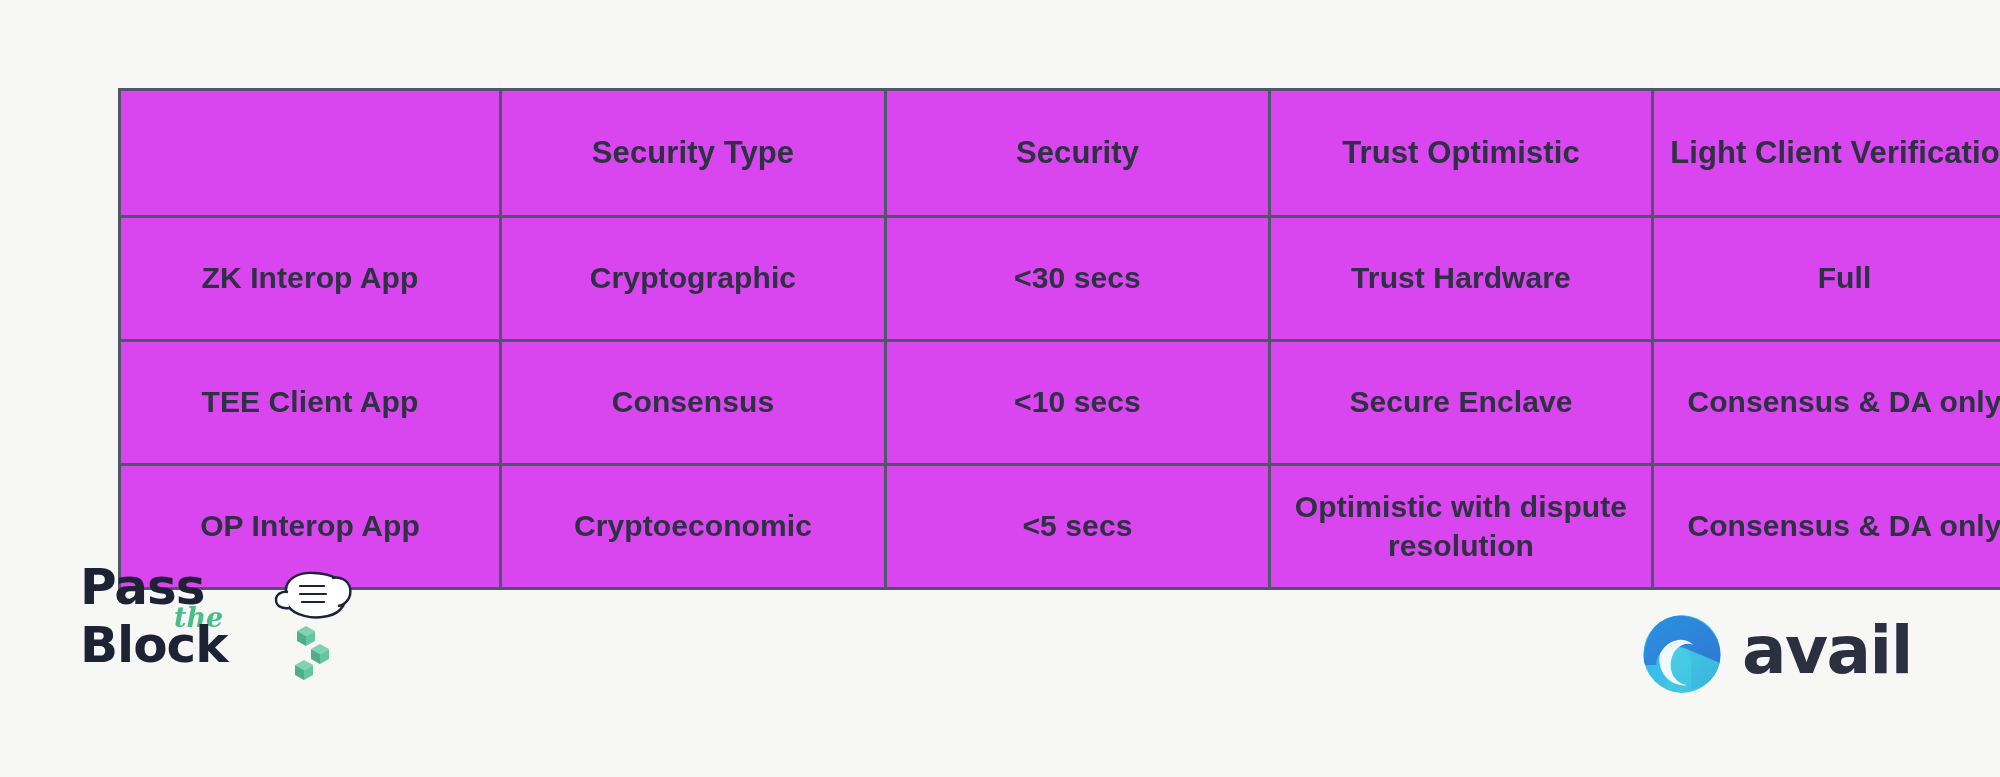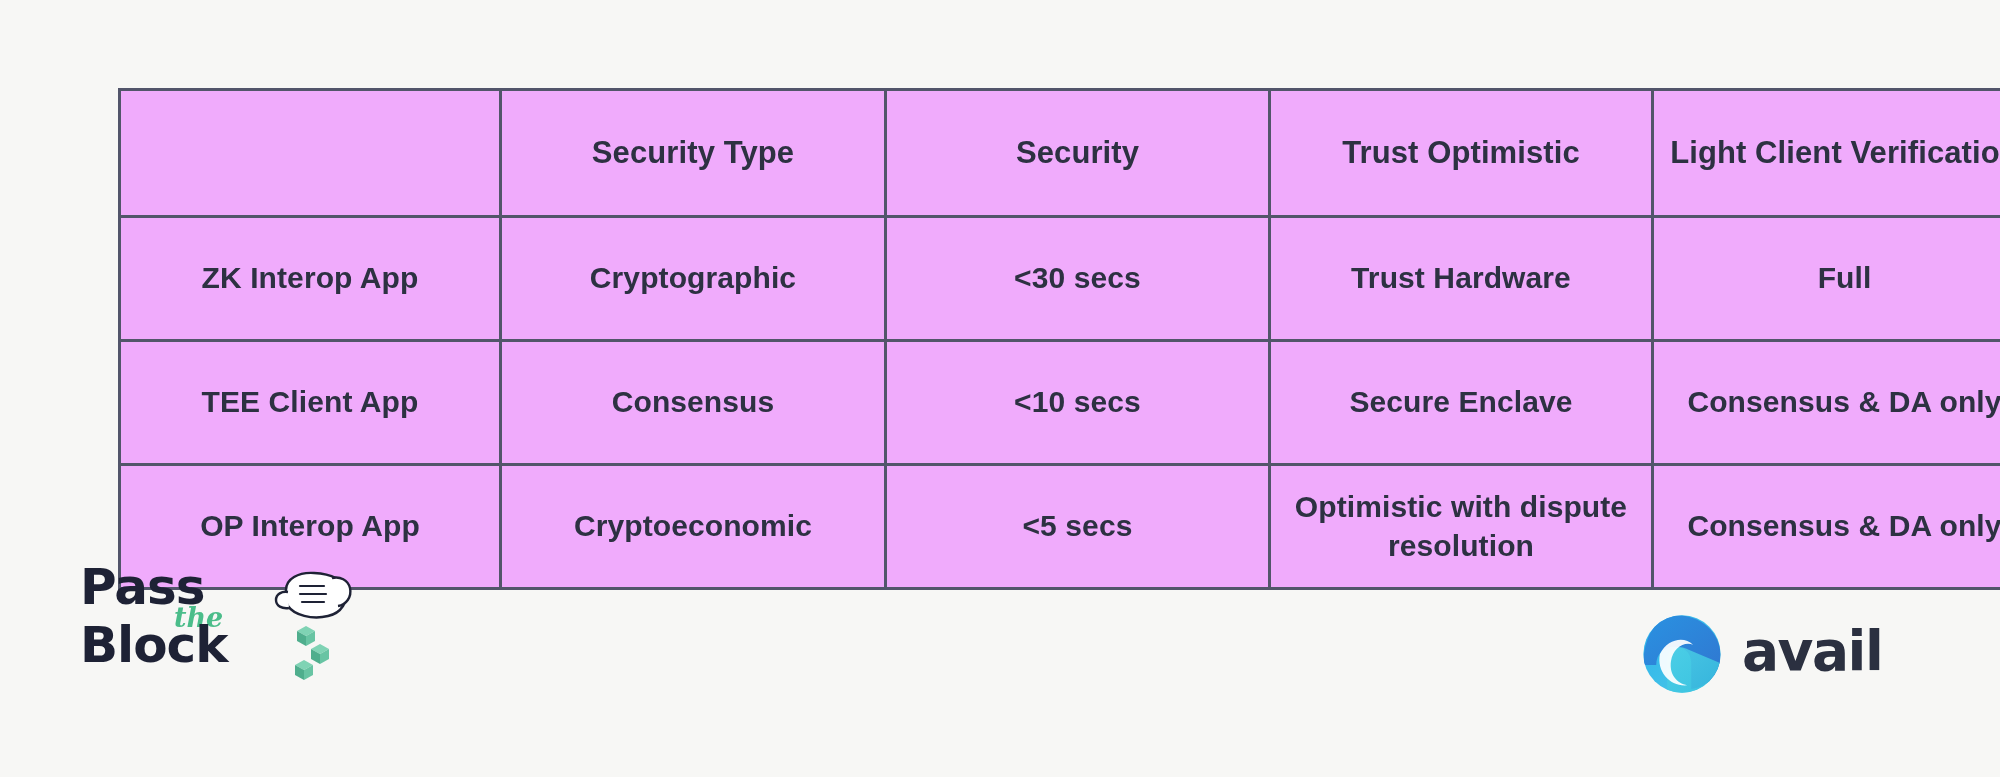--- a/index.html
+++ b/index.html
@@ -29,21 +29,21 @@
   #comparison-table th {
     border: 3px solid #52556a;
     color: #2d3142;
     text-align: center;
     vertical-align: middle;
     font-weight: 600;
     font-size: 30px;
     letter-spacing: 0.1px;
     line-height: 1.28;
     padding: 8px 14px;
-    background: #f0abfc;
+    background: #d946ef;
   }
   #comparison-table thead th {
     height: 108px;
     font-weight: 700;
     font-size: 31px;
   }
   #comparison-table tbody td {
     height: 105px;
     text-align: center;
   }
@@ -73,21 +73,21 @@
     top: 604px;
     width: 290px;
     height: 100px;
     display: flex;
     align-items: center;
     gap: 14px;
   }
   #avail-mark { width: 92px; height: 92px; flex: 0 0 auto; }
   #avail-wordmark {
     font-family: "DejaVu Sans", sans-serif;
-    font-size: 55px;
+    font-size: 66px;
     font-weight: 700;
     color: #2b3040;
     letter-spacing: -1.5px;
     line-height: 1;
     padding-bottom: 6px;
   }
 </style>
 </head>
 <body>
 

